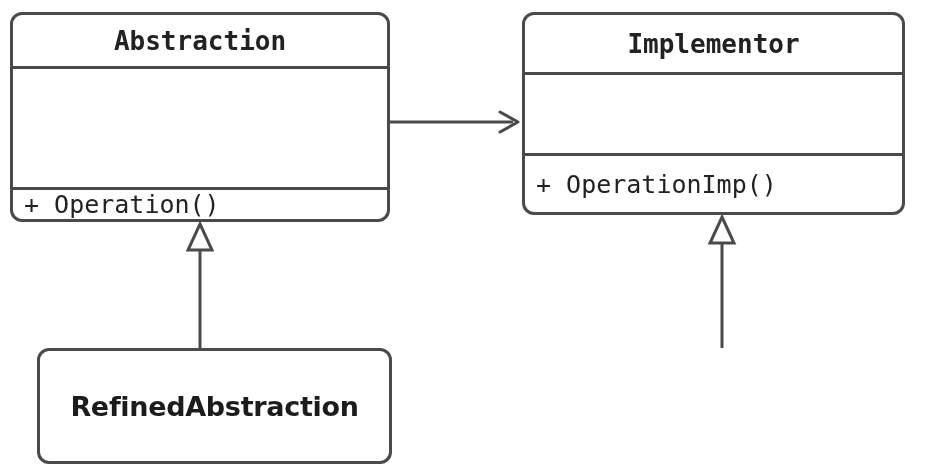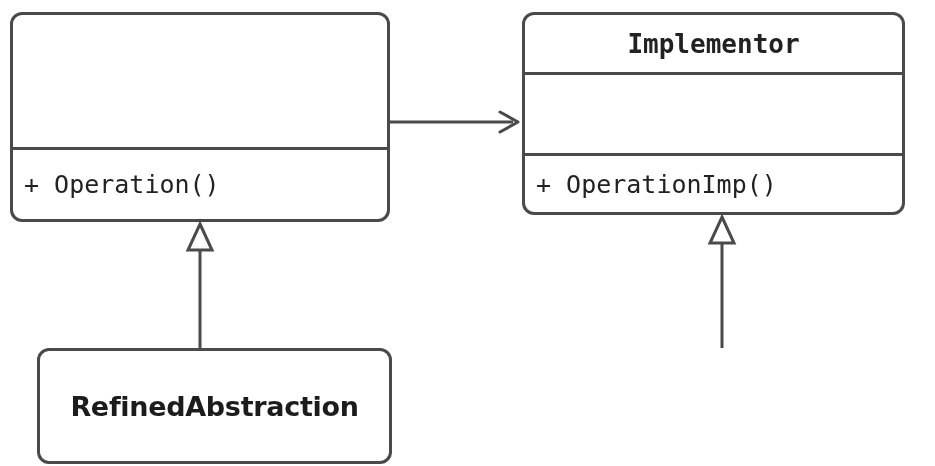--- a/index.html
+++ b/index.html
@@ -97,20 +97,23 @@
       <polygon points="200,224 212,250 188,250" fill="#ffffff" stroke="#4a4a4a" stroke-width="3" stroke-linejoin="miter"></polygon>
     </g>
 
     <g>
       <line x1="722" y1="348" x2="722" y2="241" stroke="#4a4a4a" stroke-width="3"></line>
       <polygon points="722,217 734,243 710,243" fill="#ffffff" stroke="#4a4a4a" stroke-width="3" stroke-linejoin="miter"></polygon>
     </g>
   </svg>
 
   <div class="uml-class" style="left:10px; top:12px; width:380px; height:210px;">
+    <div class="compartment comp-title" style="height:59px;">
+      <span class="label">Abstraction</span>
+    </div>
     <div class="compartment comp-attrs" style="height:84px;">
       <span class="label"></span>
     </div>
     <div class="compartment comp-ops" style="flex:1 1 auto;margin-top:48px;">
       <span class="label">+ Operation()</span>
     </div>
   </div>
 
   <div class="uml-class" style="left:522px; top:12px; width:383px; height:203px;">
     <div class="compartment comp-title" style="height:57px;text-align:right;">

